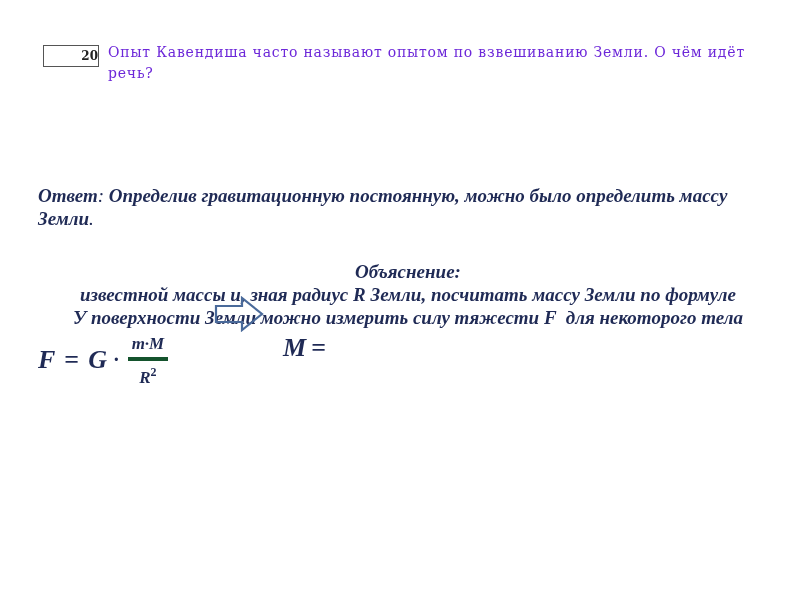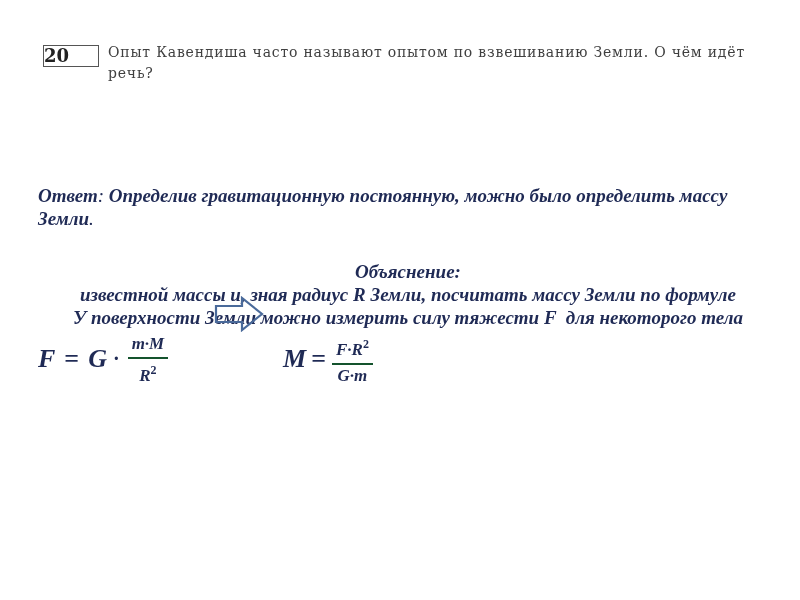--- a/index.html
+++ b/index.html
@@ -4,26 +4,26 @@
   <style>
     html, body { margin: 0; padding: 0; }
     body {
       width: 800px; height: 600px; background: #ffffff;
       position: relative; overflow: hidden;
       font-family: "DejaVu Serif", serif;
     }
     .question-box {
       position: absolute; left: 43px; top: 45px; width: 56px; height: 22px;
       border: 1px solid #555; box-sizing: border-box;
-      font-family: "DejaVu Serif", serif; font-weight: bold; font-size: 18px;
-      color: #222; text-align: left; line-height: 20px;
+      font-family: "DejaVu Serif", serif; font-weight: bold; font-size: 12px;
+      color: #222; text-align: right; line-height: 20px;
     }
     .question-text {
       position: absolute; left: 108px; top: 42px; width: 680px;
-      font-family: "DejaVu Serif", serif; font-size: 14px; color: #404040;
+      font-family: "DejaVu Serif", serif; font-size: 14px; color: #6d28d9;
       line-height: 21px; letter-spacing: 0.8px;
     }
     .answer-block {
       position: absolute; left: 38px; top: 184px; width: 740px;
       font-family: "Liberation Serif", serif; font-style: italic; font-weight: bold;
       font-size: 19px; color: #1f2a55; line-height: 23px;
     }
     .answer-block .label { font-weight: bold; }
     .answer-block .normal { font-weight: normal; }
     .explain-block {
@@ -39,21 +39,21 @@
     }
     .formula-1 { left: 38px; top: 333px; }
     .formula-2 { left: 283px; top: 333px; }
     .formula .big { font-size: 26px; }
     .formula .op { font-style: normal; font-size: 26px; margin: 0 9px; }
     .formula .dot { font-style: normal; font-size: 20px; margin: 0 8px 0 6px; }
     .fraction {
       display: inline-flex; flex-direction: column; align-items: center;
       font-size: 17px;
     }
-    .fraction .num { padding: 0 4px 2px 4px; border-bottom: 2px solid #14532d; line-height: 22px; }
+    .fraction .num { padding: 0 4px 2px 4px; border-bottom: 4px solid #14532d; line-height: 22px; }
     .fraction .den { padding-top: 2px; line-height: 18px; }
     sup { font-size: 12px; font-style: normal; }
     .arrow {
       position: absolute; left: 214px; top: 296px; width: 50px; height: 36px;
     }
   </style>
 </head>
 <body>
 
 <div class="question-box">
@@ -89,17 +89,13 @@
   </span>
 </div>
 
 <svg class="arrow" viewBox="0 0 50 36">
   <polygon points="2,10 28,10 28,2 48,18 28,34 28,26 2,26" fill="none" stroke="#4a6a9a" stroke-width="2.2"></polygon>
 </svg>
 
 <div class="formula formula-2">
   <span class="big">M</span>
   <span class="op" style="margin-left:5px;margin-right:6px">=</span>
-  <span class="fraction">
-    <span class="num"><span>F·R</span><sup>2</sup></span>
-    <span class="den">G·m</span>
-  </span>
 </div>
 
 </body></html>

